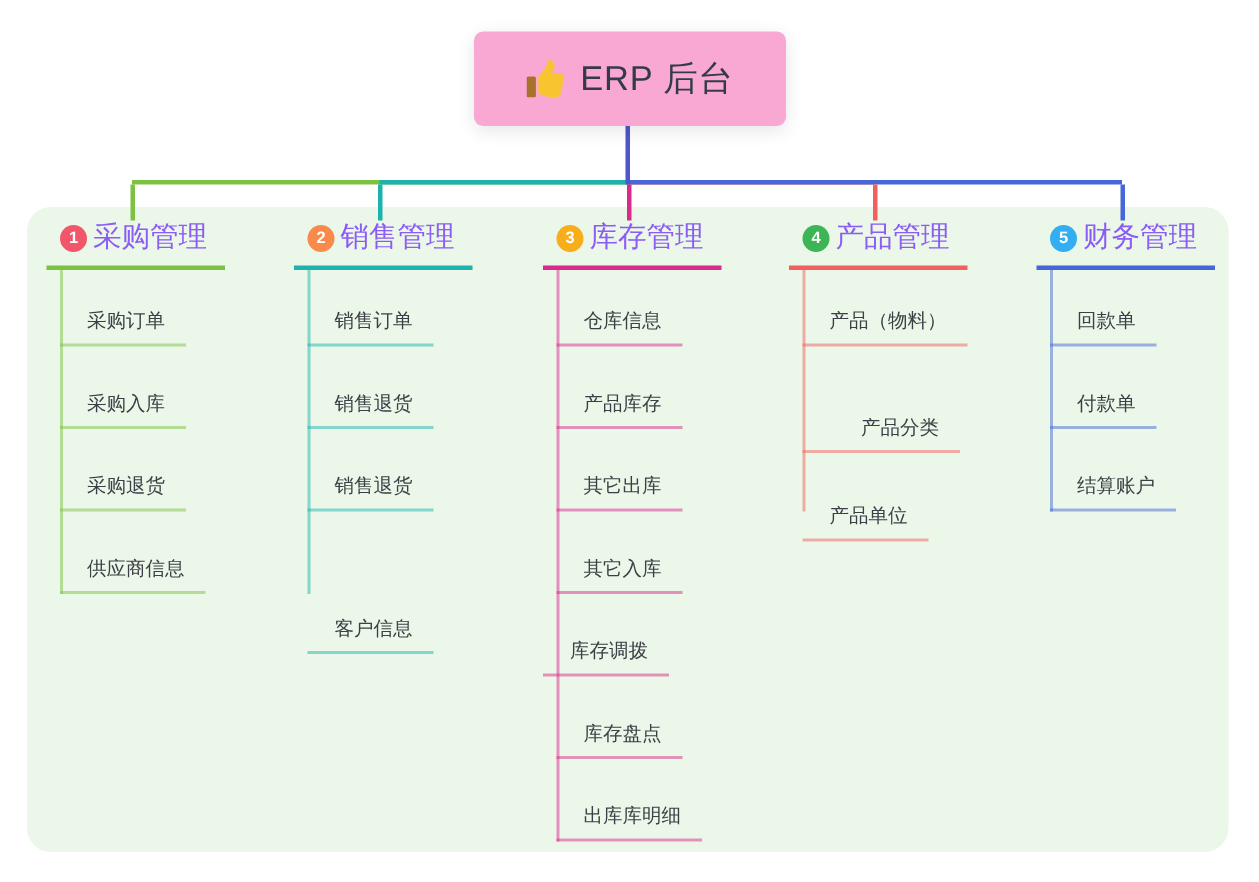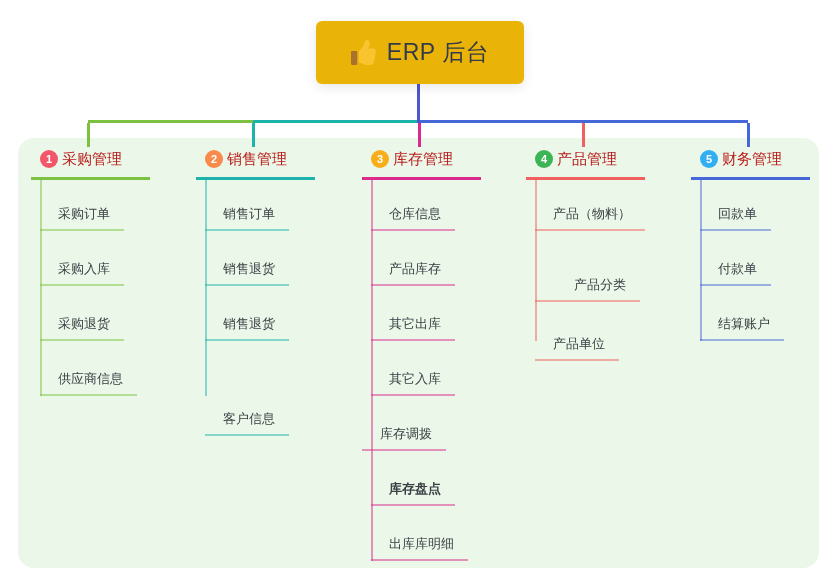--- a/index.html
+++ b/index.html
@@ -1,26 +1,26 @@
 <!DOCTYPE html>
 <html><head>
 <meta charset="utf-8">
 <style>
   html,body{margin:0;padding:0;background:#ffffff;}
   body{font-family:"Liberation Sans","DejaVu Sans",sans-serif;}
   #canvas{position:relative;width:839px;height:588px;background:#ffffff;overflow:hidden;}
   #panel{position:absolute;left:18px;top:138px;width:801px;height:430px;border-radius:16px;}
-  #root-card{position:absolute;left:316px;top:21px;width:208px;height:63px;background:#eab308;
+  #root-card{position:absolute;left:316px;top:21px;width:208px;height:63px;background:#f9a8d4;
     border-radius:6px;box-shadow:0 3px 12px rgba(0,0,0,0.10);display:flex;align-items:center;
     justify-content:center;gap:11px;cursor:pointer;}
   #root-card .root-label{font-size:23px;font-weight:500;color:#333b4a;letter-spacing:0.5px;}
   .hline,.vline{position:absolute;}
   .badge{position:absolute;width:18px;height:18px;border-radius:50%;color:#ffffff;
     font-size:11px;font-weight:bold;display:flex;align-items:center;justify-content:center;line-height:1;}
-  .branch-title{position:absolute;height:18px;line-height:18px;font-size:15px;font-weight:500;color:#b91c1c;cursor:pointer;white-space:nowrap;text-align:center;}
+  .branch-title{position:absolute;height:18px;line-height:18px;font-size:19px;font-weight:500;color:#8b5cf6;cursor:pointer;white-space:nowrap;text-align:center;}
   .branch-underline{position:absolute;height:3px;}
   .trunk{position:absolute;width:2px;}
   .child{position:absolute;font-size:13px;color:#3c4046;line-height:18px;white-space:nowrap;
     padding:0 14px 6px 18px;border-bottom:2px solid;cursor:pointer;}
 </style>
 </head>
 <body>
 
 <div id="canvas">
   <div id="panel" style="background: rgb(235, 247, 232);"></div>
@@ -55,21 +55,21 @@
       <div class="child" style="left: 205px; top: 370px; border-bottom-color: rgba(29, 179, 172, 0.5); margin-top: 40px;">客户信息</div>
       <div class="badge" style="left: 371px; top: 150px; background: rgb(248, 173, 27);">3</div>
       <div class="branch-title" style="left: 393px; top: 150px;">库存管理</div>
       <div class="branch-underline" style="left: 362px; top: 177px; width: 119px; background: rgb(218, 43, 141);"></div>
       <div class="trunk" style="left: 371px; top: 180px; height: 381px; background: rgba(218, 43, 141, 0.5);"></div>
       <div class="child" style="left: 371px; top: 205px; border-bottom-color: rgba(218, 43, 141, 0.5);">仓库信息</div>
       <div class="child" style="left: 371px; top: 260px; border-bottom-color: rgba(218, 43, 141, 0.5);">产品库存</div>
       <div class="child" style="left: 371px; top: 315px; border-bottom-color: rgba(218, 43, 141, 0.5);">其它出库</div>
       <div class="child" style="left: 371px; top: 370px; border-bottom-color: rgba(218, 43, 141, 0.5);">其它入库</div>
       <div class="child" style="left: 362px; top: 425px; border-bottom-color: rgba(218, 43, 141, 0.5);">库存调拨</div>
-      <div class="child" style="left: 371px; top: 480px; border-bottom-color: rgba(218, 43, 141, 0.5); font-weight: bold;">库存盘点</div>
+      <div class="child" style="left: 371px; top: 480px; border-bottom-color: rgba(218, 43, 141, 0.5);">库存盘点</div>
       <div class="child" style="left: 371px; top: 535px; border-bottom-color: rgba(218, 43, 141, 0.5);">出库库明细</div>
       <div class="badge" style="left: 535px; top: 150px; background: rgb(61, 180, 85);">4</div>
       <div class="branch-title" style="left: 557px; top: 150px;">产品管理</div>
       <div class="branch-underline" style="left: 526px; top: 177px; width: 119px; background: rgb(241, 95, 95);"></div>
       <div class="trunk" style="left: 535px; top: 180px; height: 161px; background: rgba(241, 95, 95, 0.5);"></div>
       <div class="child" style="left: 535px; top: 205px; border-bottom-color: rgba(241, 95, 95, 0.5);">产品（物料）</div>
       <div class="child" style="left: 535px; top: 276px; border-bottom-color: rgba(241, 95, 95, 0.5); padding-left: 39px;">产品分类</div>
       <div class="child" style="left: 535px; top: 315px; border-bottom-color: rgba(241, 95, 95, 0.5); margin-top: 20px;">产品单位</div>
       <div class="badge" style="left: 700px; top: 150px; background: rgb(51, 174, 242);">5</div>
       <div class="branch-title" style="left: 722px; top: 150px;">财务管理</div>

